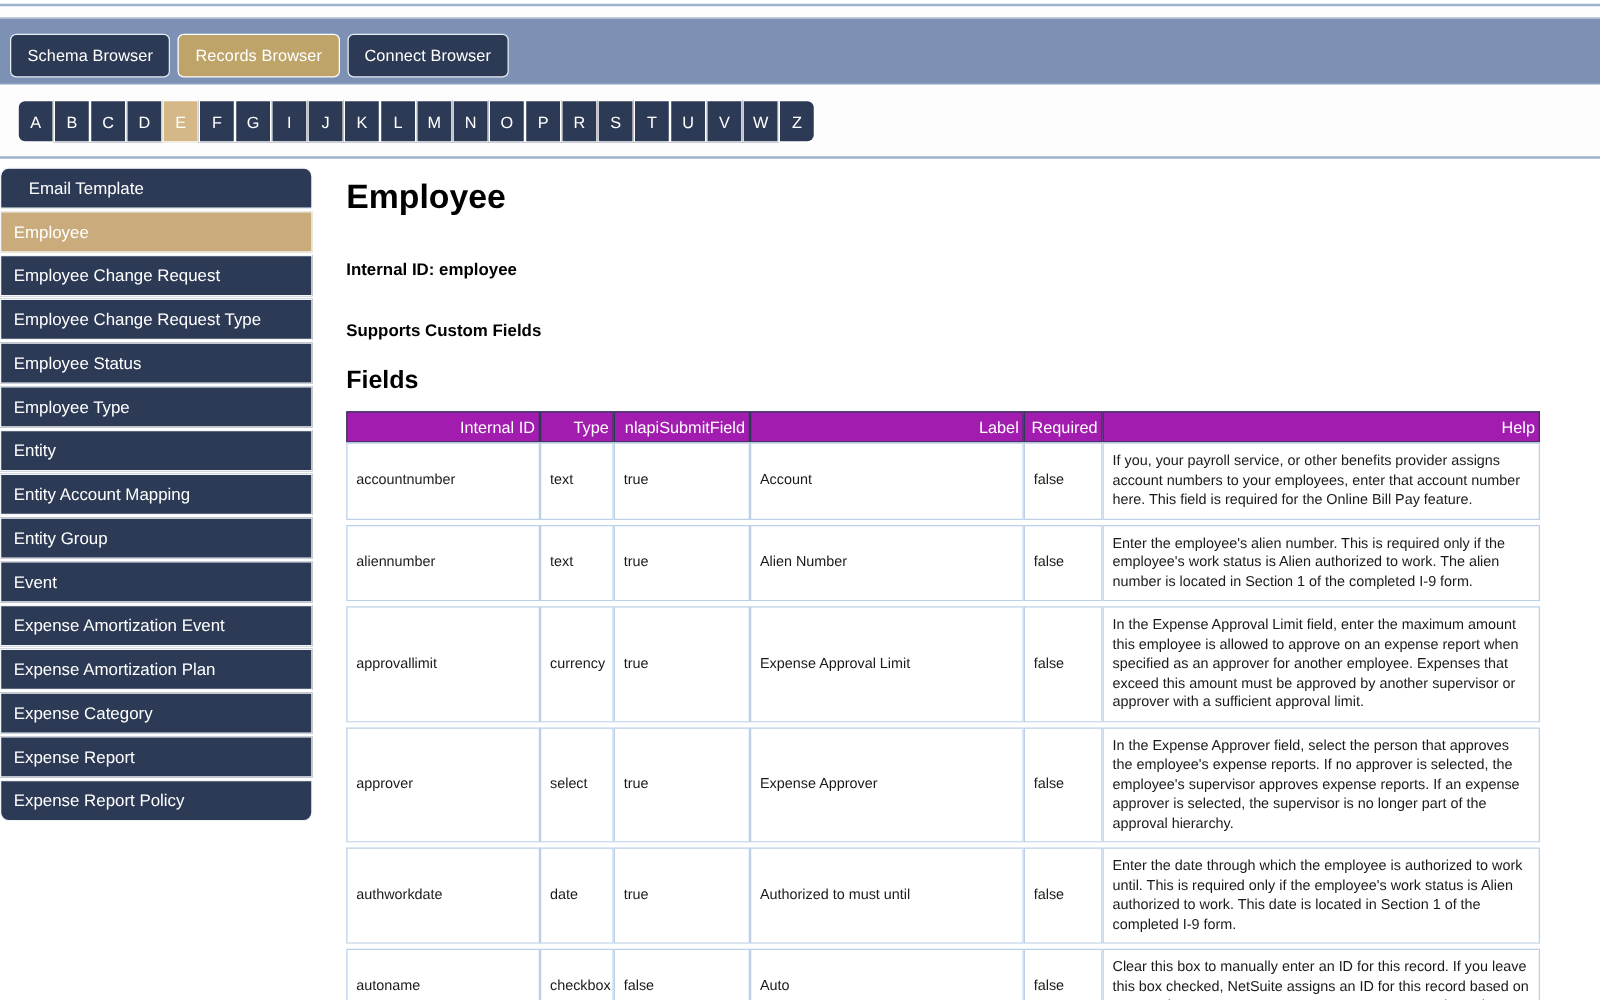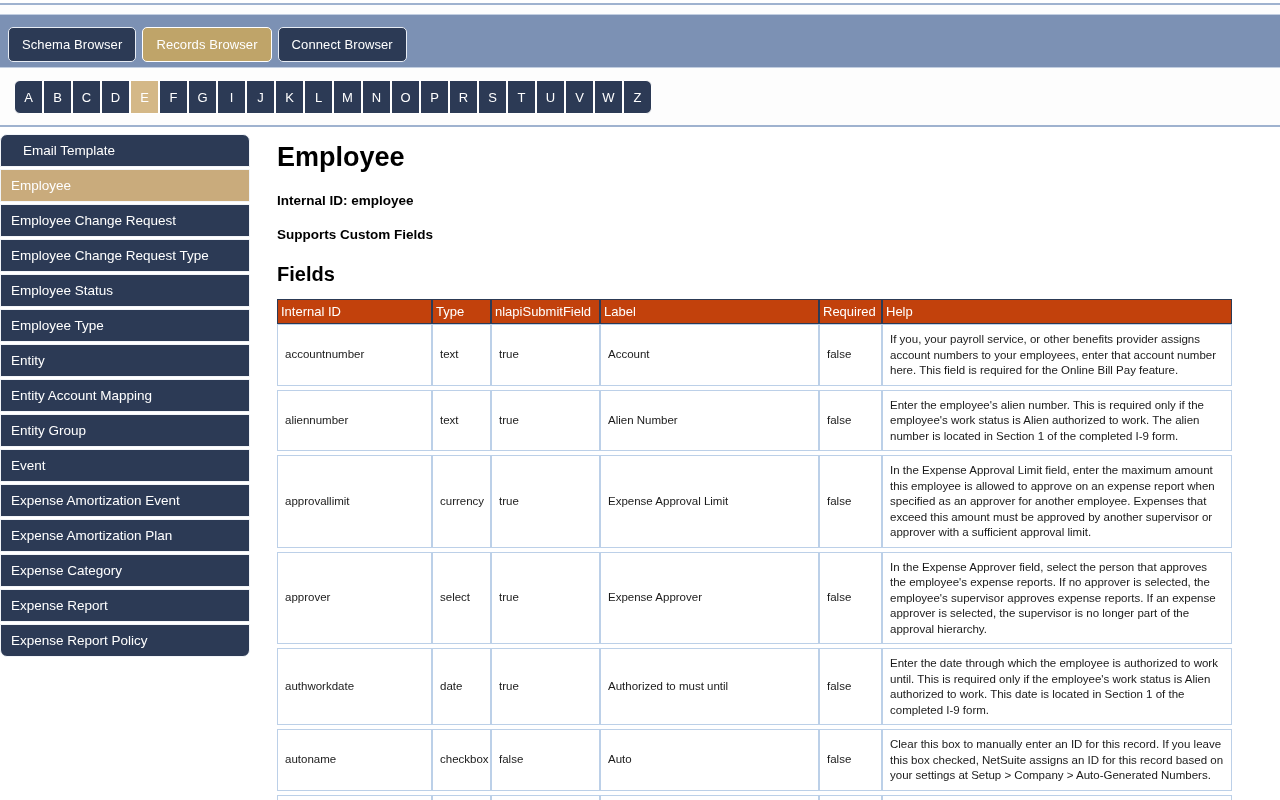--- a/index.html
+++ b/index.html
@@ -113,44 +113,44 @@
     font-size: 27px;
     font-weight: bold;
     color: #000000;
     margin: 0 0 0 0;
     line-height: 34px;
   }
   .meta-line {
     font-size: 13.5px;
     font-weight: bold;
     color: #000000;
-    margin-top: 19px;
+    margin-top: 34px;
   }
   #fields-heading {
     font-size: 20px;
     font-weight: bold;
     color: #000000;
     margin-top: 21px;
   }
 
   
   #fields-table {
     margin-top: 13px;
     width: 955px;
     border-collapse: separate;
     border-spacing: 0;
     table-layout: fixed;
   }
   #fields-table th {
-    background: #c2410c;
+    background: #a21caf;
     color: #ffffff;
     font-size: 13px;
     font-weight: normal;
     height: 25px;
-    text-align: left;
+    text-align: right;
     border: 1px solid #2c3a55;
     padding: 0 3px;
   }
   #fields-table td {
     border: 1px solid #bcd0e8;
     font-size: 11.5px;
     color: #1a1a1a;
     padding: 6px 7px;
     vertical-align: middle;
     line-height: 15.5px;

